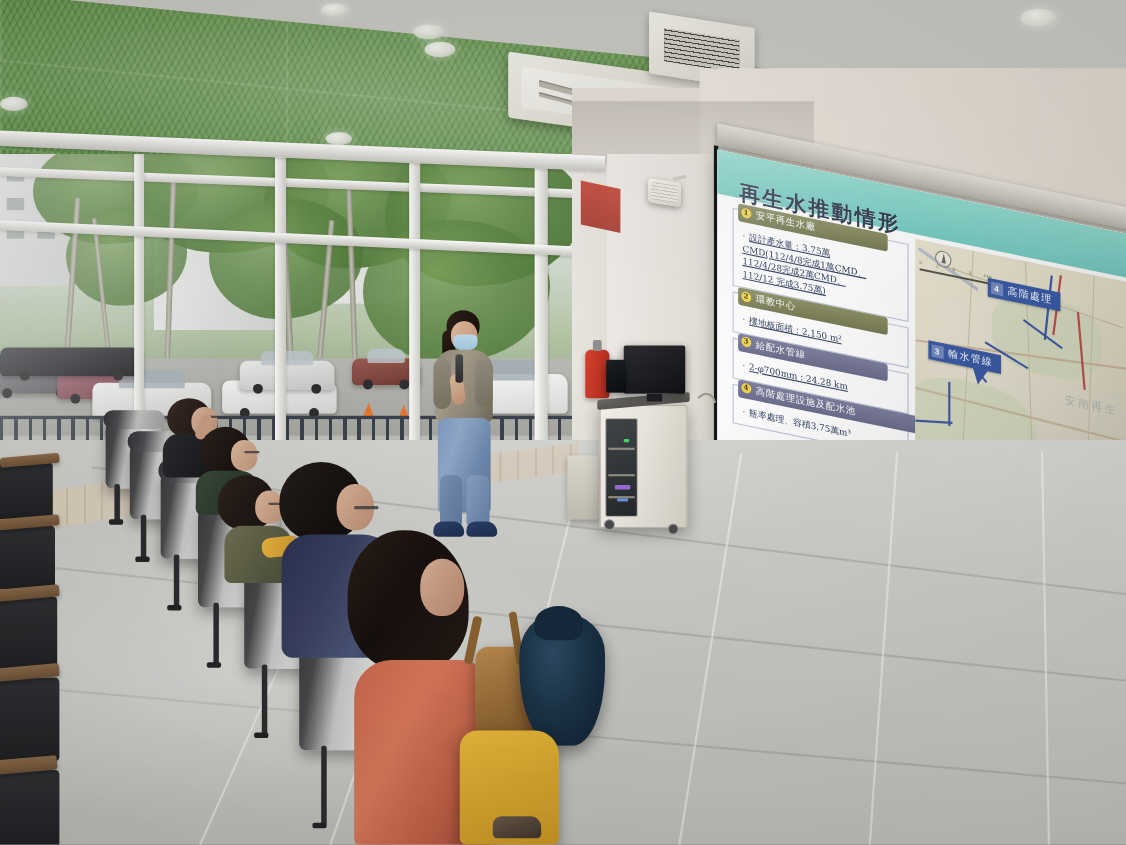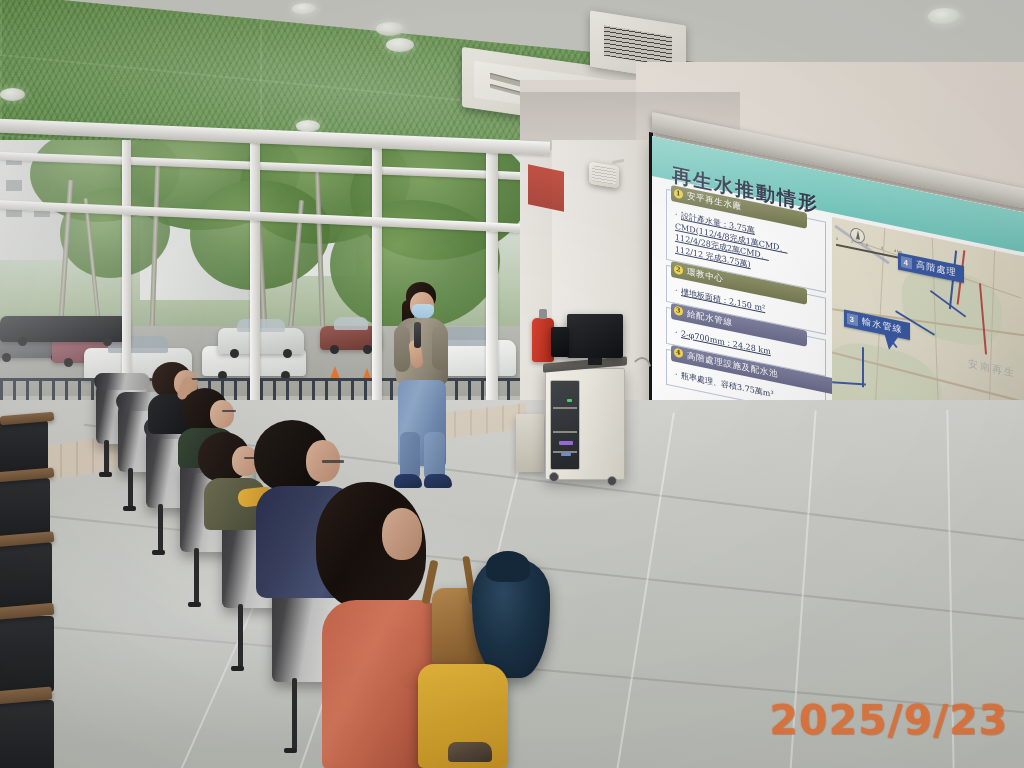--- a/index.html
+++ b/index.html
@@ -735,16 +735,15 @@
     <div class="caster" style="left:4px;top:104px;"></div>
     <div class="caster" style="left:62px;top:108px;"></div>
   </div>
   <div class="cab-top" style="left:543px;top:360px;width:84px;height:9px;transform:skewY(-5deg);"></div>
   <div class="monitor" style="left:567px;top:314px;width:56px;height:44px;">
     <div class="stand"></div>
   </div>
   <div class="monitor" style="left:551px;top:327px;width:18px;height:30px;background:linear-gradient(150deg,#1d2024,#0a0c0e);"></div>
   <div class="cable" style="left:620px;top:356px;width:26px;height:64px;transform:rotate(16deg);"></div>
 
-  <div class="datestamp">2025/9/23</div>
 
   <div class="grade"></div>
 </div>
 
 </body></html>

